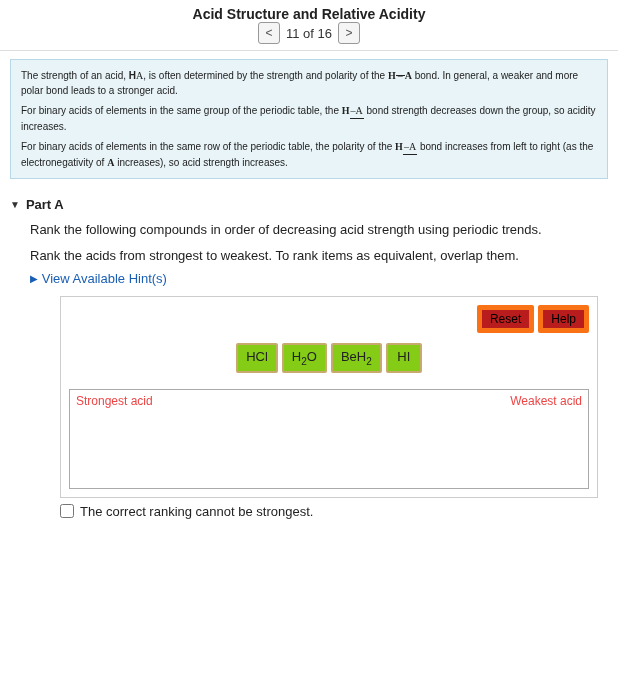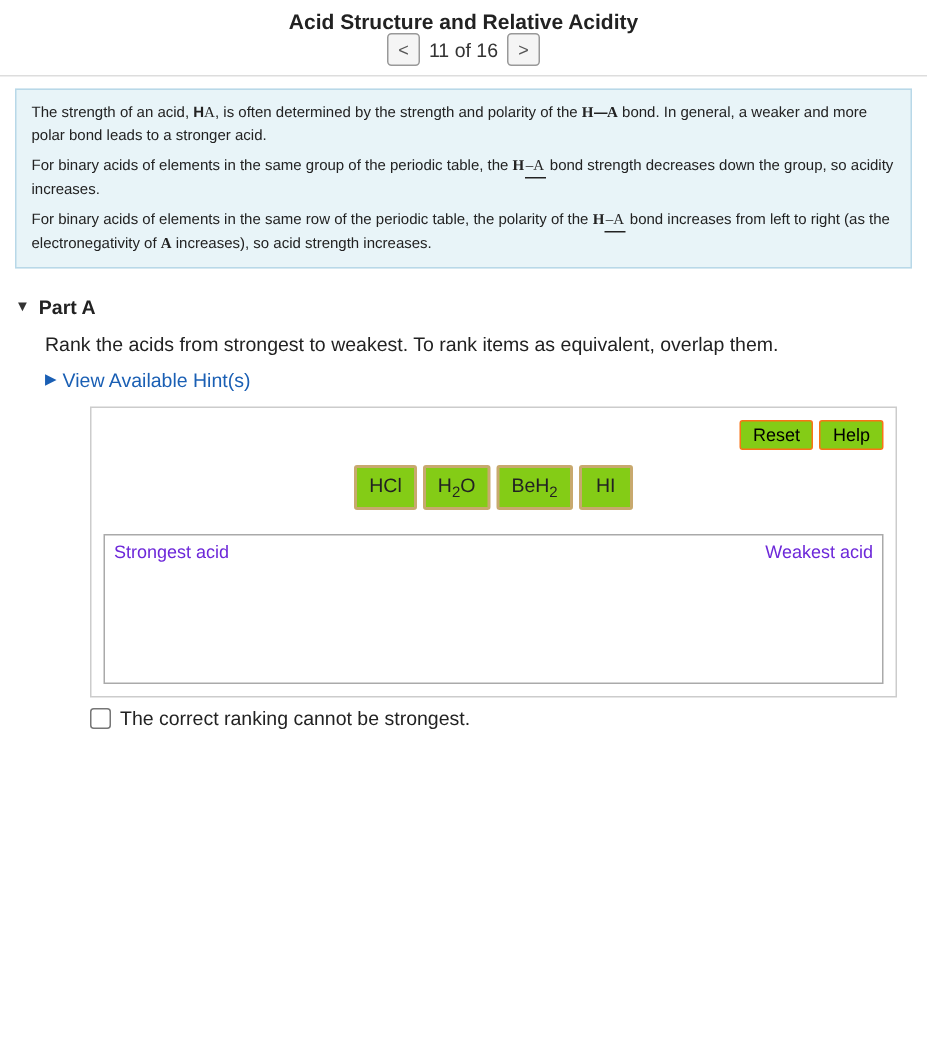--- a/index.html
+++ b/index.html
@@ -112,22 +112,22 @@
       padding: 8px;
       background: #fff;
     }
     .reset-help-row {
       display: flex;
       justify-content: flex-end;
       gap: 4px;
       margin-bottom: 10px;
     }
     .action-btn {
-      border: 1px solid #f97316;
-      background: #84cc16;
+      border: 5px solid #f97316;
+      background: #b91c1c;
       padding: 2px 8px;
       font-size: 12px;
       cursor: pointer;
       border-radius: 2px;
     }
 
     .cards-row {
       display: flex;
       justify-content: center;
       gap: 4px;
@@ -153,21 +153,21 @@
       border: 1px solid #aaa;
       min-height: 100px;
       position: relative;
       background: #fff;
     }
     .drop-zone-labels {
       display: flex;
       justify-content: space-between;
       padding: 4px 6px;
       font-size: 12px;
-      color: #6d28d9;
+      color: #ef4444;
     }
 
     
     .checkbox-row {
       display: flex;
       align-items: center;
       gap: 6px;
       padding: 6px 30px;
       font-size: 13px;
     }
@@ -201,20 +201,21 @@
   </p>
 </div>
 
 <div class="part-section">
   <div class="part-header">
     <span class="triangle">▼</span>
     <span>Part A</span>
   </div>
 
   <div class="part-body">
+    <p>Rank the following compounds in order of decreasing acid strength using periodic trends.</p>
     <p class="instruction-bold">Rank the acids from strongest to weakest. To rank items as equivalent, overlap them.</p>
 
     <div class="view-hint">
       <span class="hint-triangle">▶</span>
       <span>View Available Hint(s)</span>
     </div>
 
     <div class="drag-container">
       <div class="reset-help-row">
         <button class="action-btn">Reset</button>

